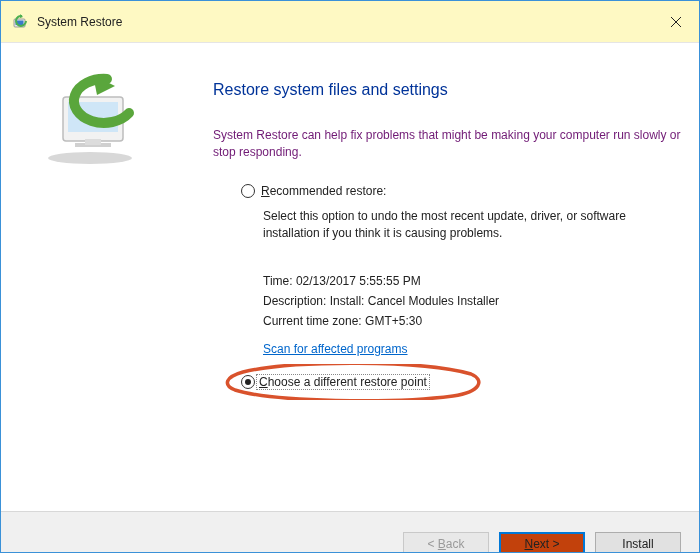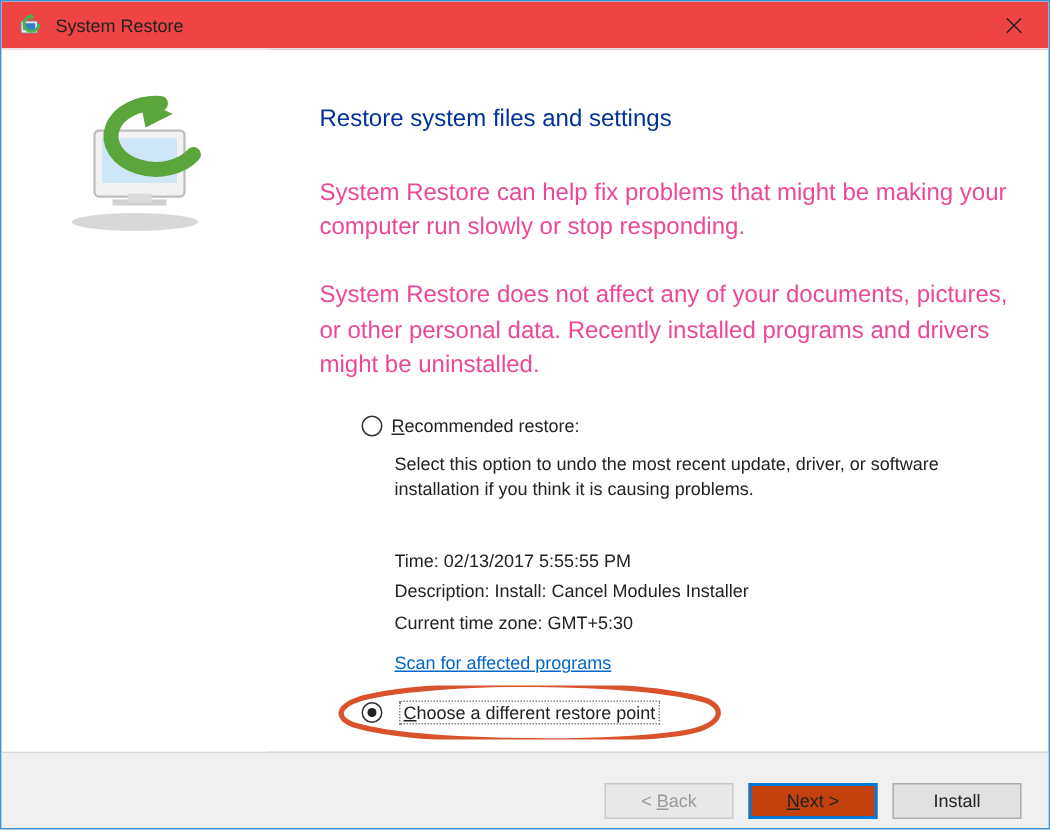--- a/index.html
+++ b/index.html
@@ -8,22 +8,22 @@
     font-size: 12px;
     background: #fff;
     width: 700px;
     height: 553px;
     overflow: hidden;
     position: relative;
     border: 1px solid #3a91d8;
   }
   
   .titlebar {
-    height: 32px;
-    background: #ef4444;
+    height: 42px;
+    background: #fef9c3;
     display: flex;
     align-items: center;
     border-bottom: 1px solid #e5e5e5;
   }
   .titlebar .app-icon {
     width: 18px; height: 18px;
     margin: 0 8px 0 10px;
     display: flex; align-items: center; justify-content: center;
   }
   .titlebar .title-text {
@@ -54,24 +54,24 @@
     padding: 38px 17px 0 34px;
     color: #222;
   }
   .content h1 {
     font-size: 16px;
     font-weight: 400;
     color: #003399;
     margin-bottom: 28px;
   }
   .para {
-    font-size: 16px;
+    font-size: 12px;
     line-height: 1.45;
     margin-bottom: 22px;
-    color: #ec4899;
+    color: #701a75;
   }
   .opt-group { margin-left: 28px; margin-bottom: 6px; }
   .radio-row {
     display: flex;
     align-items: flex-end;
     gap: 6px;
     margin-bottom: 10px;
   }
   .radio-circle {
     width: 14px; height: 14px;
@@ -110,21 +110,21 @@
     text-decoration: underline;
     font-size: 12px;
     cursor: pointer;
     display: inline-block;
     margin-bottom: 18px;
   }
   .opt2 {
     margin-left: 28px;
     display: flex;
     align-items: center;
-    gap: 11px;
+    gap: 1px;
     position: relative;
   }
   .opt2 .dotted-box {
     border: 1px dotted #888;
     padding: 0 2px;
   }
   
   .annotation {
     position: absolute;
     left: -18px;
@@ -196,21 +196,20 @@
         <rect x="50" y="66" width="16" height="6" fill="#dcdcdc"></rect>
         <path d="M 72 6 A 30 22 0 1 0 94 40" stroke="#5aa63c" stroke-width="10" fill="none" stroke-linecap="round"></path>
         <path d="M 58 2 L 80 13 L 62 22 Z" fill="#5aa63c"></path>
       </svg>
     </div>
   </div>
 
   <div class="content">
     <h1>Restore system files and settings</h1>
     <p class="para">System Restore can help fix problems that might be making your computer run slowly or stop responding.</p>
-    <p class="para">System Restore does not affect any of your documents, pictures, or other personal data. Recently installed programs and drivers might be uninstalled.</p>
 
     
     <div class="opt-group">
       <div class="radio-row">
         <div class="radio-circle"></div>
         <span class="radio-label"><span class="u">R</span><span>ecommended restore:</span></span>
       </div>
     </div>
     <p class="opt-desc">Select this option to undo the most recent update, driver, or software installation if you think it is causing problems.</p>
 

